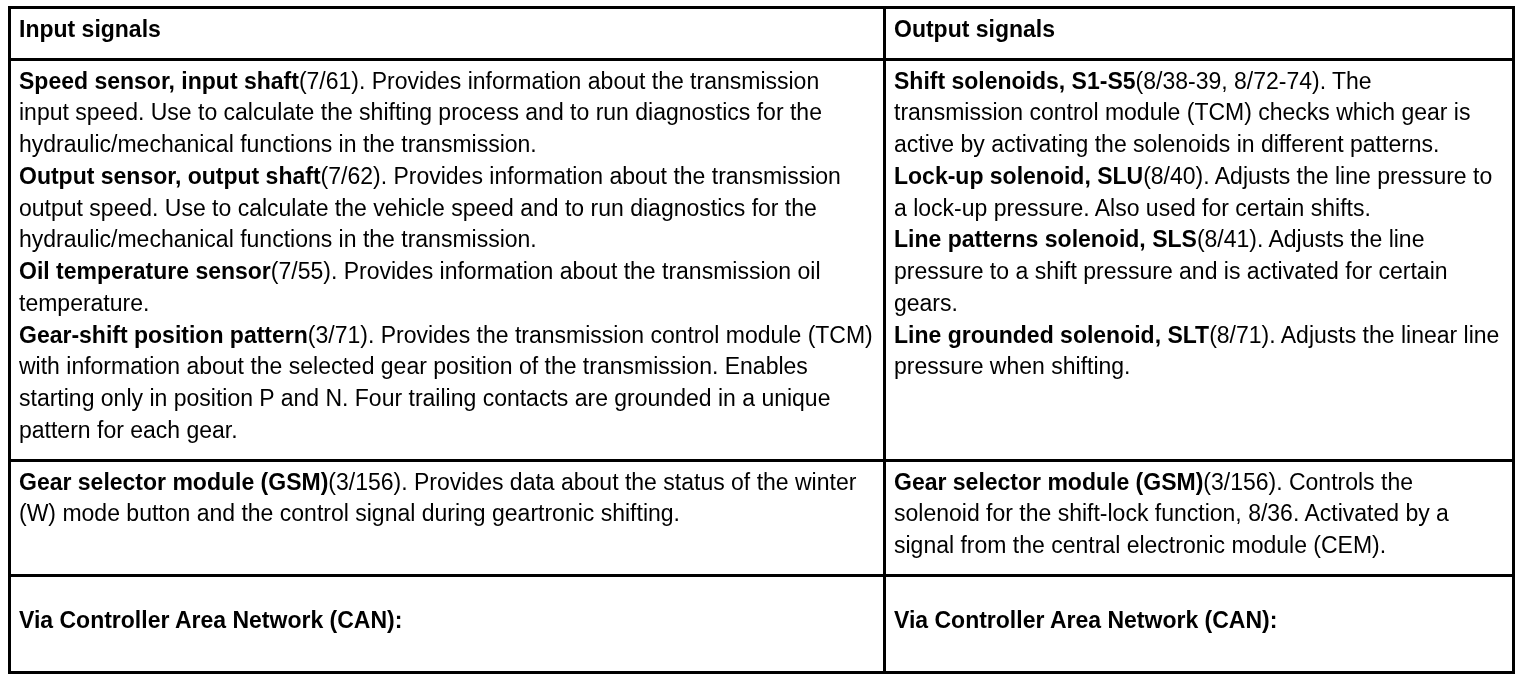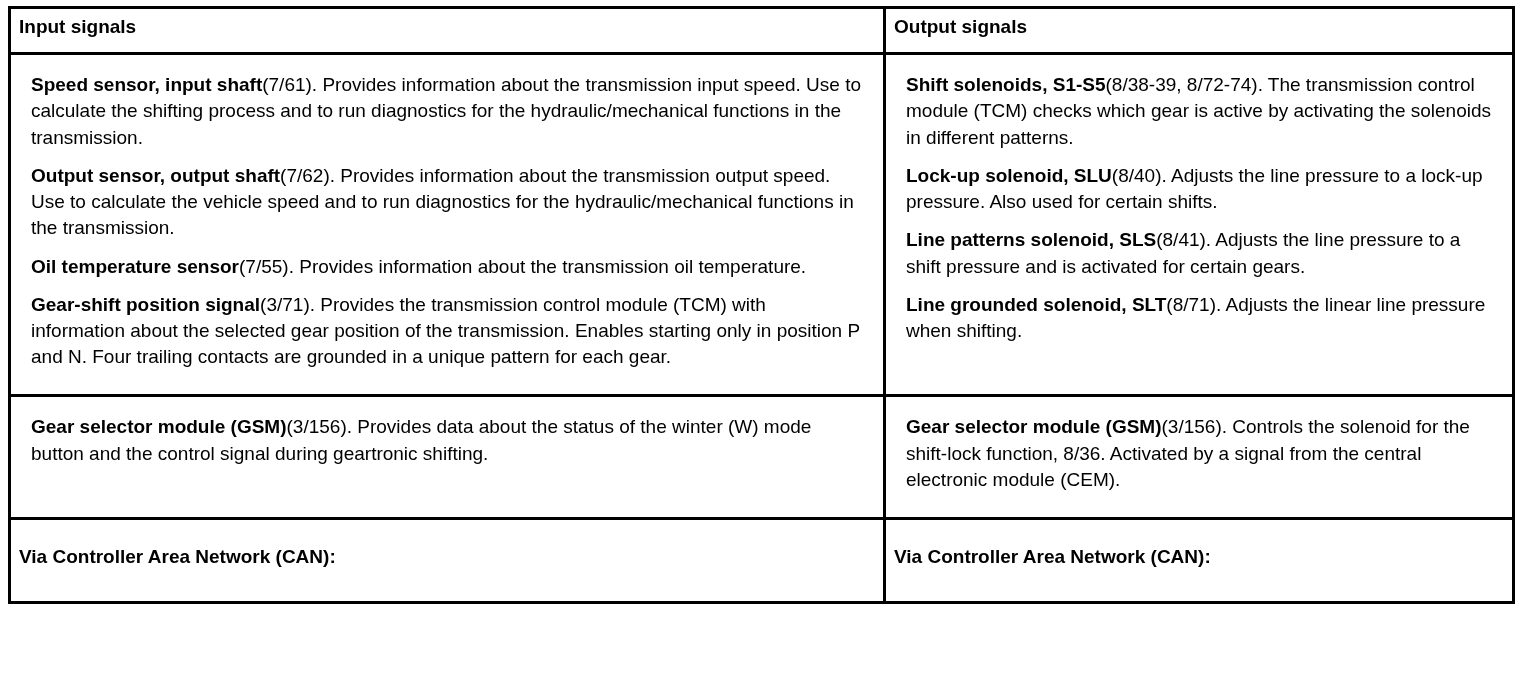--- a/index.html
+++ b/index.html
@@ -23,37 +23,37 @@
   table.signals {
     border-collapse: collapse;
     width: 1504px;
     margin: 6px 0 0 8px;
     table-layout: fixed;
   }
   table.signals td {
     border: 3px solid #000000;
     vertical-align: top;
     padding: 5px 8px 12px 8px;
-    font-size: 19px;
+    font-size: 23px;
     line-height: 1.38;
   }
   col.col-left { width: 875px; }
   col.col-right { width: 629px; }
 
   .hdr {
     font-weight: bold;
     font-size: 21px;
     padding-top: 6px;
     padding-bottom: 7px;
   }
   .subhdr {
     font-weight: bold;
   }
   .body-cell p {
-    margin: 12px;
+    margin: 0;
   }
   .body-cell b {
     font-weight: bold;
   }
   .row-tall td { padding-bottom: 8px; }
 </style>
 </head>
 <body>
 
 <div class="sheet">
@@ -67,21 +67,21 @@
         <td class="hdr">Input signals</td>
         <td class="hdr">Output signals</td>
       </tr>
 
 
       <tr class="row-tall">
         <td class="body-cell">
           <p><b>Speed sensor, input shaft</b><span>(7/61). Provides information about the transmission input speed. Use to calculate the shifting process and to run diagnostics for the hydraulic/mechanical functions in the transmission.</span></p>
           <p><b>Output sensor, output shaft</b><span>(7/62). Provides information about the transmission output speed. Use to calculate the vehicle speed and to run diagnostics for the hydraulic/mechanical functions in the transmission.</span></p>
           <p><b>Oil temperature sensor</b><span>(7/55). Provides information about the transmission oil temperature.</span></p>
-          <p><b>Gear-shift position signal</b><span>(3/71). Provides the transmission control module (TCM) with information about the selected gear position of the transmission. Enables starting only in position P and N. Four trailing contacts are grounded in a unique pattern for each gear.</span></p>
+          <p><b>Gear-shift position pattern</b><span>(3/71). Provides the transmission control module (TCM) with information about the selected gear position of the transmission. Enables starting only in position P and N. Four trailing contacts are grounded in a unique pattern for each gear.</span></p>
         </td>
         <td class="body-cell">
           <p><b>Shift solenoids, S1-S5</b><span>(8/38-39, 8/72-74). The transmission control module (TCM) checks which gear is active by activating the solenoids in different patterns.</span></p>
           <p><b>Lock-up solenoid, SLU</b><span>(8/40). Adjusts the line pressure to a lock-up pressure. Also used for certain shifts.</span></p>
           <p><b>Line patterns solenoid, SLS</b><span>(8/41). Adjusts the line pressure to a shift pressure and is activated for certain gears.</span></p>
           <p><b>Line grounded solenoid, SLT</b><span>(8/71). Adjusts the linear line pressure when shifting.</span></p>
         </td>
       </tr>
 
 

